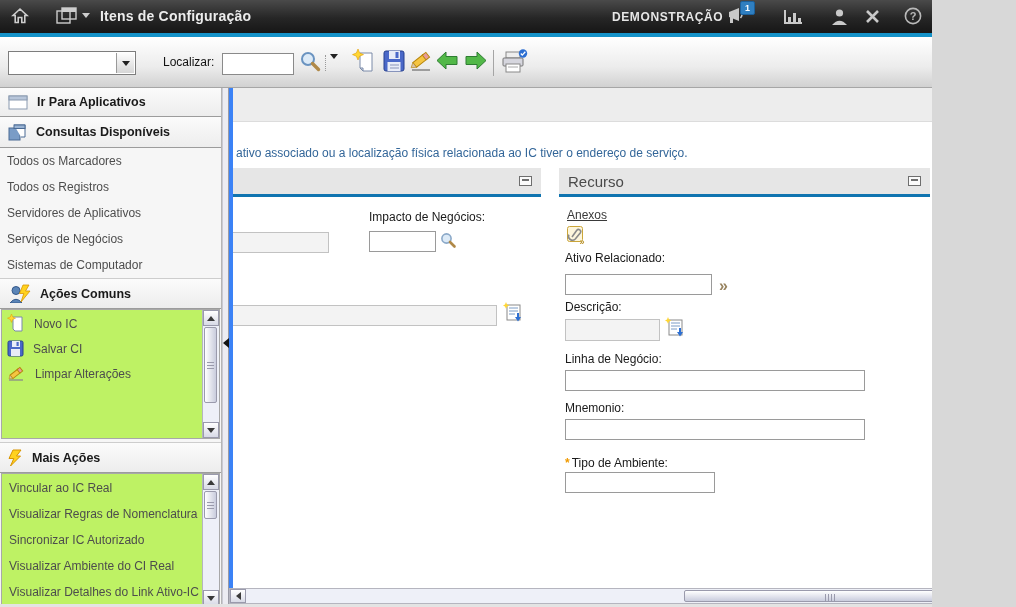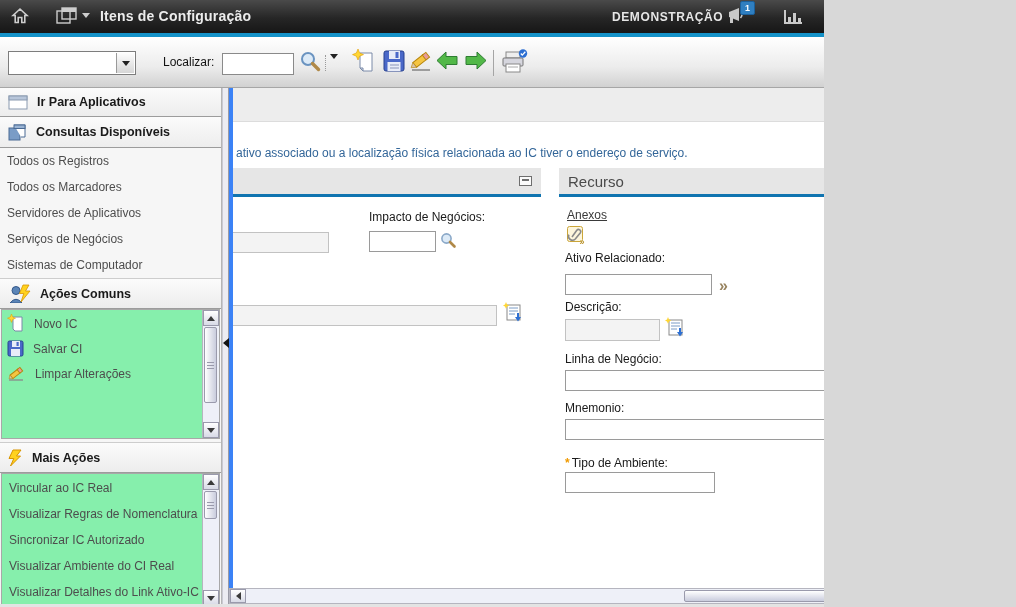--- a/index.html
+++ b/index.html
@@ -1,16 +1,16 @@
 <!DOCTYPE html>
 <html><head>
 <meta charset="utf-8">
 <style>
   html,body{margin:0;padding:0;background:#d8d8d8;font-family:"Liberation Sans",sans-serif;}
-  #app{position:relative;width:824px;height:607px;overflow:hidden;background:#fff;}
+  #app{position:relative;width:932px;height:607px;overflow:hidden;background:#fff;}
 
   
   .appbar{position:absolute;left:0;top:0;width:1016px;height:33px;
     background:linear-gradient(#4a4a4a,#262626 55%,#161616);}
   .hicon{position:absolute;top:7px;cursor:pointer;}
   .app-title{position:absolute;left:100px;top:8px;font-size:14px;font-weight:bold;color:#ececec;margin:0;letter-spacing:.2px;}
   .env{position:absolute;left:588px;top:10px;font-size:12px;font-weight:bold;color:#e6e6e6;letter-spacing:.6px;padding-left:24px;}
   .badge{position:absolute;left:15px;top:-5px;min-width:9px;height:12px;padding:0 2px;background:#2f7fc1;border:1px solid #1b5f9a;
     color:#fff;font-size:9px;font-weight:bold;line-height:12px;text-align:center;border-radius:2px;}
   .brand{position:absolute;left:952px;top:7px;font-family:"Liberation Serif",serif;font-weight:bold;font-size:16px;color:#cfcfcf;letter-spacing:1px;margin-top:39px;}
@@ -41,21 +41,21 @@
   .sidebar{position:absolute;left:0;top:88px;width:222px;height:519px;background:#f6f6f6;border-right:1px solid #b5b5b5;box-sizing:border-box;}
   .side-h{position:absolute;left:0;width:221px;box-sizing:border-box;border-bottom:1px solid #9c9c9c;
     background:linear-gradient(#fbfbfb,#ededed);display:flex;align-items:center;gap:9px;padding-left:8px;
     font-weight:bold;font-size:12.5px;color:#1a1a1a;cursor:pointer;}
   #h-goto{top:0;height:29px;}
   #h-queries{top:29px;height:31px;}
   #h-common{top:190px;height:31px;border-top:1px solid #cdcdcd;}
   #h-more{top:354px;height:31px;border-top:1px solid #cdcdcd;}
   .qlist{position:absolute;left:0;top:60px;width:221px;}
   .qitem{height:26px;display:flex;align-items:center;padding-left:7px;font-size:12px;color:#4d4d4d;cursor:pointer;}
-  .box{position:absolute;left:1px;width:219px;background:#86efac;border:1px solid #a8a8a8;box-sizing:border-box;}
+  .box{position:absolute;left:1px;width:219px;background:#bef264;border:1px solid #a8a8a8;box-sizing:border-box;}
   #box-common{top:221px;height:130px;}
   #box-more{top:385px;height:134px;}
   .rows{position:absolute;left:0;top:1px;right:17px;}
   .arow{height:25px;display:flex;align-items:center;gap:9px;padding-left:5px;font-size:12px;color:#4d4d4d;cursor:pointer;}
   .mrow{height:26px;display:flex;align-items:center;padding-left:7px;font-size:12px;color:#4d4d4d;cursor:pointer;white-space:nowrap;}
 
   
   .vbar{position:absolute;top:0;right:0;bottom:0;width:17px;background:#eef0f8;border-left:1px solid #b5b5bf;box-sizing:border-box;}
   .sbtn{position:absolute;left:0;width:16px;height:16px;background:linear-gradient(#ffffff,#d8dae6);
     border:1px solid #9a9aac;box-sizing:border-box;display:flex;align-items:center;justify-content:center;cursor:pointer;}
@@ -70,21 +70,21 @@
     border-left:1px solid #c9c9d2;border-right:1px solid #9a9aa5;box-sizing:border-box;cursor:pointer;}
   .collapse-tri{position:absolute;left:223px;top:338px;width:0;height:0;
     border-top:5px solid transparent;border-bottom:5px solid transparent;border-right:6px solid #141414;}
 
   
   .content{position:absolute;left:229px;top:88px;width:771px;height:500px;background:#fff;border-left:4px solid #3b82f6;box-sizing:border-box;}
   .topband{position:absolute;left:0;top:0;width:100%;height:34px;background:#ededed;border-bottom:1px solid #dcdcdc;box-sizing:border-box;}
   .notice{position:absolute;left:3px;top:58px;font-size:12px;color:#336699;white-space:nowrap;}
   .sect{position:absolute;top:80px;height:26px;background:#e6e6e6;border-bottom:3px solid #1074b0;}
   #sect-left{left:0;width:308px;}
-  #sect-res{left:326px;width:363px;}
+  #sect-res{left:326px;width:363px;padding-left:8px;}
   .stitle{position:absolute;left:9px;top:5px;font-size:15px;color:#4a4a4a;}
   .minbtn{position:absolute;right:9px;top:8px;width:13px;height:10px;border:1px solid #6e6e6e;background:#fafafa;box-sizing:border-box;cursor:pointer;}
   .minbtn i{display:block;margin:2px auto 0;width:7px;height:2px;background:#6e6e6e;}
 
   .flabel{position:absolute;font-size:12px;color:#1a1a1a;white-space:nowrap;}
   .req{color:#f09a00;font-weight:bold;margin-right:2px;}
   .tinput{position:absolute;height:21px;border:1px solid #9a9a9a;box-sizing:border-box;font-size:12px;padding:0 3px;background:#fff;}
   .tinput.ro{background:#f3f3f3;border-color:#c2c2c2;}
   .ficon{position:absolute;cursor:pointer;}
   .linklike{position:absolute;font-size:12px;color:#3a3a3a;text-decoration:underline;cursor:pointer;}
@@ -241,24 +241,24 @@
     <div class="side-h" id="h-queries">
       <svg width="19" height="17">
           <rect x="1" y="4" width="11" height="12" fill="#7a9cc6" stroke="#4a6a94"></rect>
           <path d="M6 1 H17 V13 H13" fill="#fff" stroke="#4a6a94"></path>
           <rect x="6" y="1" width="11" height="3.5" fill="#9ab4d4" stroke="#4a6a94"></rect>
         </svg>
       <span>Consultas Disponíveis</span>
     </div>
     <div class="qlist">
       <div class="qitem">
+          <span>Todos os Marcadores</span>
+        </div>
+      <div class="qitem">
           <span>Todos os Registros</span>
-        </div>
-      <div class="qitem">
-          <span>Todos os Marcadores</span>
         </div>
       <div class="qitem">
           <span>Servidores de Aplicativos</span>
         </div>
       <div class="qitem">
           <span>Serviços de Negócios</span>
         </div>
       <div class="qitem">
           <span>Sistemas de Computador</span>
         </div>

